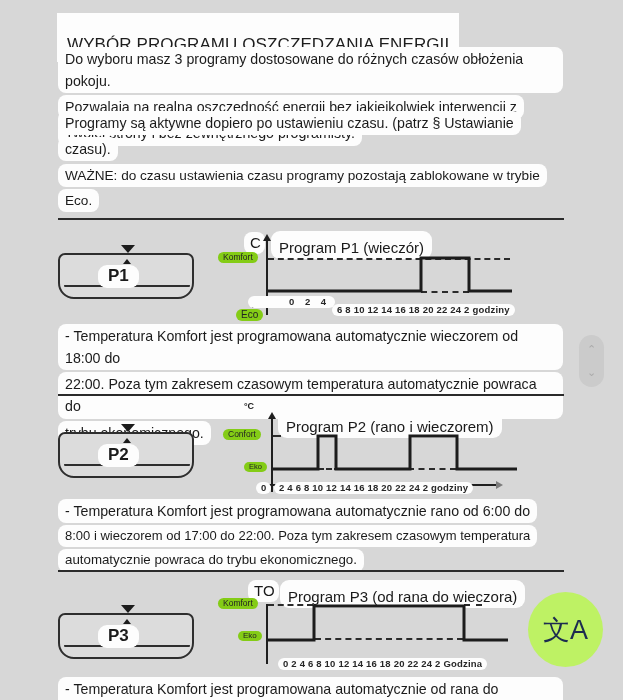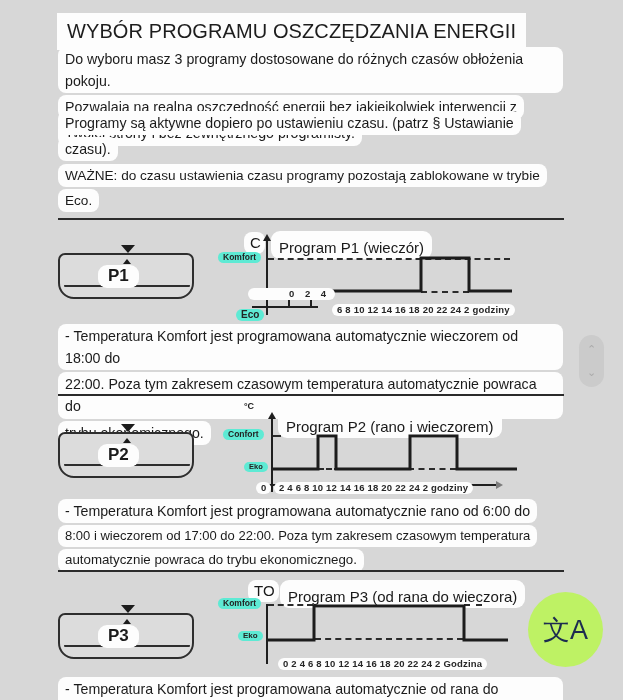--- a/index.html
+++ b/index.html
@@ -21,22 +21,22 @@
     background: #fdfdfd;
     border-radius: 8px;
     color: #1d1d1d;
     padding: 1px 7px;
     line-height: 1.42;
     white-space: nowrap;
   }
 
   .title-chip {
     left: 57px; top: 13px;
-    font-size: 20px;
-    padding: 4px 10px 5px 10px;
+    font-size: 17px;
+    padding: 20px 10px 5px 10px;
     border-radius: 0;
     letter-spacing: .1px;
   }
 
   .para {
     position: absolute;
     font-size: 14.2px;
     color: #1b1b1b;
     line-height: 1.56;
   }
@@ -111,23 +111,23 @@
     border-bottom: 4px solid transparent;
     border-left: 7px solid #7c7c7c;
   }
   .chart .dashline {
     position: absolute; height: 0;
     border-top: 2px dashed #2b2b2b;
   }
   .chart .wave { position: absolute; }
   .chart .ylab {
     position: absolute;
-    background: #5eead4; border-radius: 8px;
+    background: #84cc16; border-radius: 8px;
     padding: 0px 5px 1px 5px;
-    font-size: 8.5px; font-weight: bold; color: #232323;
+    font-size: 8.5px; font-weight: normal; color: #232323;
   }
   .chart .unit {
     position: absolute; font-size: 9px; font-weight: bold; color: #1a1a1a;
   }
   .chart .ticklabels {
     position: absolute;
     background: #fdfdfd; border-radius: 7px;
     padding: 0px 5px 1px 5px;
     font-size: 9.5px; font-weight: bold; color: #262626;
     white-space: nowrap; letter-spacing: .2px;
@@ -229,21 +229,21 @@
     <svg class="wave" style="left:44px; top:13px;" width="250" height="76">
       <polyline points="2,50 155,50 155,17 203,17 203,50 246,50" fill="none" stroke="#1c1c1c" stroke-width="3"></polyline>
     </svg>
 
     <div class="axis-h" style="left:30px; top:78px; width:66px;"></div>
     <div class="tickmarks" style="left:30px; top:72px; width:66px; height:6px;">
       <i style="left:14px;"></i>
         <i style="left:36px;"></i>
         <i style="left:58px;"></i>
     </div>
-    <div class="ticklabels" style="left:26px; top:60px; letter-spacing:4px;padding-left:41px;">0  2  4</div>
+    <div class="ticklabels" style="left:26px; top:68px; letter-spacing:4px;padding-left:41px;">0  2  4</div>
     <div class="ticklabels" style="left:110px; top:76px;">6 8 10 12 14 16 18 20 22 24 2 godziny</div>
   </div>
 
   <div class="para" style="left:58px; top:323px; width:505px;">
     <span class="ln">- Temperatura Komfort jest programowana automatycznie wieczorem od 18:00 do</span><br>
     <span class="ln">22:00. Poza tym zakresem czasowym temperatura automatycznie powraca do</span><br>
     <span class="ln">trybu ekonomicznego.</span>
   </div>
 
   <hr class="rule" style="top:394px;">

